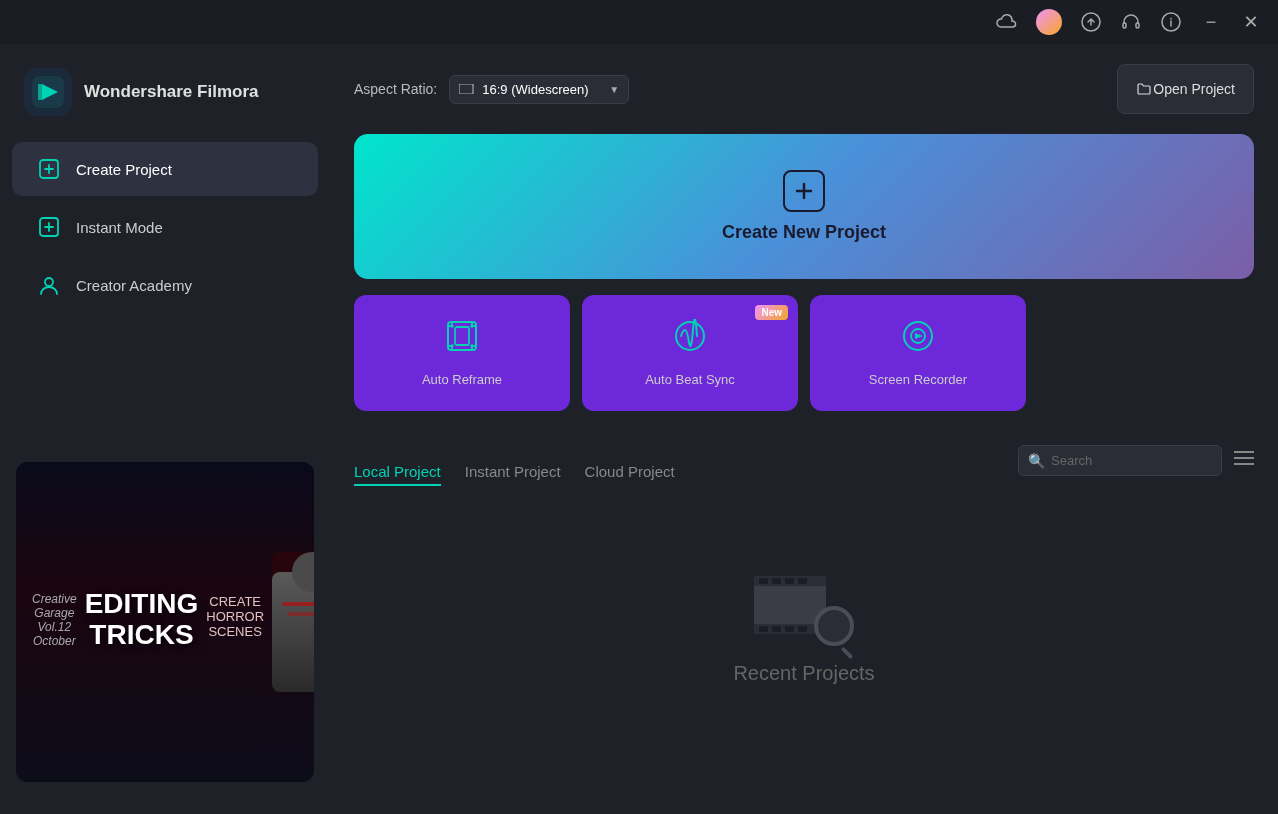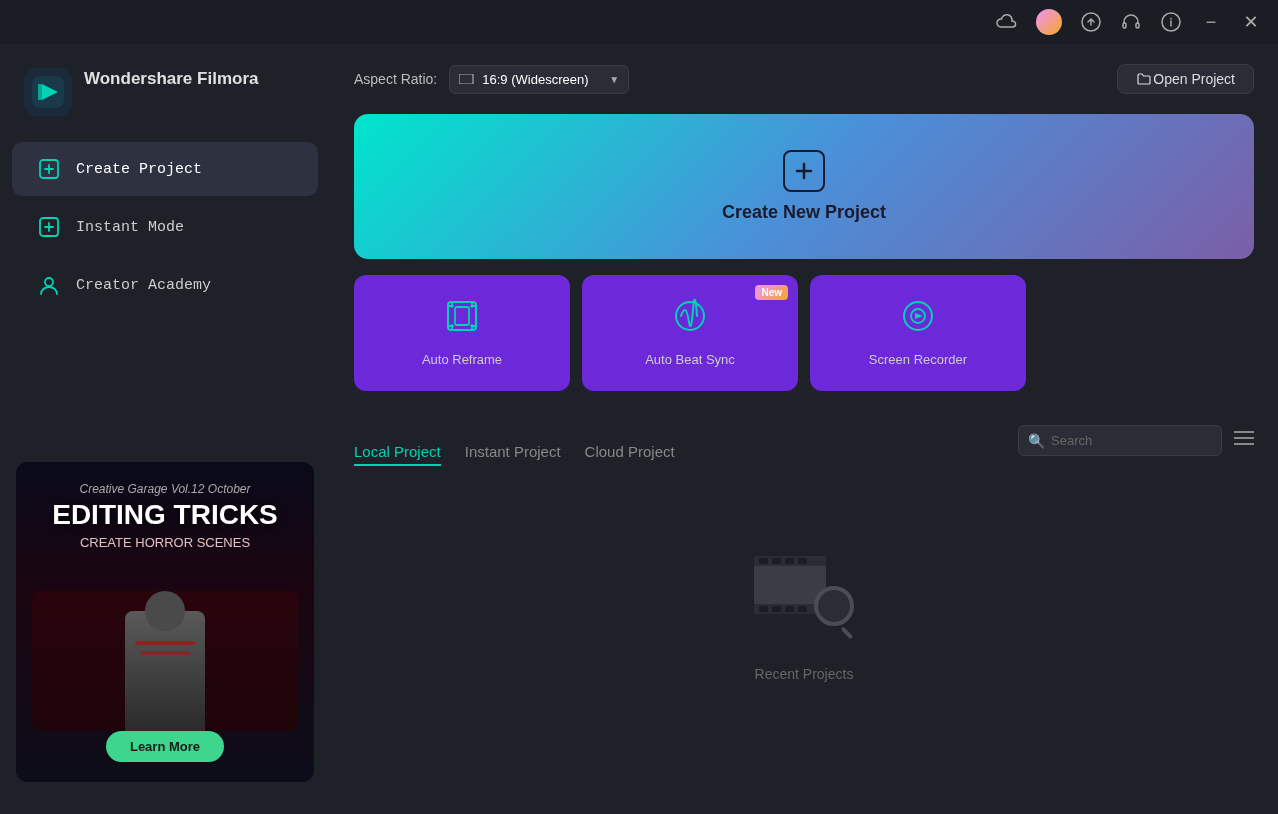--- a/index.html
+++ b/index.html
@@ -54,20 +54,21 @@
     .sidebar {
       width: 330px;
       background: #1e2128;
       display: flex;
       flex-direction: column;
       flex-shrink: 0;
       padding: 16px 0;
     }
     .logo-area {
       display: flex;
+      align-items: center;
       gap: 12px;
       padding: 8px 24px 24px;
     }
     .logo-icon {
       width: 48px;
       height: 48px;
       background: #1a2a3a;
       border-radius: 12px;
       display: flex;
       align-items: center;
@@ -83,21 +84,20 @@
       display: flex;
       align-items: center;
       gap: 14px;
       padding: 14px 24px;
       cursor: pointer;
       border-radius: 10px;
       margin: 2px 12px;
       color: #ccc;
       font-size: 15px;
       font-weight: 500;
-      font-family: Liberation Mono, monospace;
     }
     .nav-item.active {
       background: #2d3140;
       color: #fff;
     }
     .nav-icon {
       width: 26px;
       height: 26px;
       display: flex;
       align-items: center;
@@ -121,22 +121,23 @@
       background: linear-gradient(180deg, #0a0a1a 0%, #1a0510 40%, #0d0d1a 100%);
       position: absolute;
       top: 0; left: 0;
     }
     .promo-content {
       position: relative;
       z-index: 2;
       padding: 20px 16px;
       height: 100%;
       display: flex;
-      flex-direction: column;
-      align-items: center;
+      flex-direction: row;
+      align-items: center;
+      gap: 8px;
     }
     .promo-subtitle {
       font-size: 12px;
       color: #aaa;
       text-align: center;
       font-style: italic;
       margin-bottom: 4px;
     }
     .promo-title {
       font-size: 28px;
@@ -223,21 +224,21 @@
       pointer-events: none;
     }
     .open-project-btn {
       display: flex;
       align-items: center;
       gap: 1px;
       background: #2a2d36;
       border: 1px solid #3a3d46;
       border-radius: 8px;
       color: #ddd;
-      padding: 6px 18px;
+      padding: 16px 18px;
       font-size: 14px;
       cursor: pointer;
     }
 
     
     .create-banner {
       border-radius: 14px;
       background: linear-gradient(135deg, #00e5cc 0%, #4a90d9 50%, #7b5ea7 100%);
       padding: 36px;
       display: flex;
@@ -377,23 +378,22 @@
       justify-content: center;
       padding: 60px 0;
       gap: 16px;
     }
     .empty-icon {
       width: 100px;
       height: 80px;
       position: relative;
     }
     .empty-text {
-      font-size: 14px;
+      font-size: 20px;
       color: #666;
-      margin-top: 24px;
     }
   </style>
 </head>
 <body>
 
 <div class="titlebar">
   <div class="titlebar-icon">
     <svg width="22" height="18" viewBox="0 0 22 18" fill="none">
       <path d="M17 14H5a4 4 0 1 1 .5-7.97A5 5 0 0 1 16 8a3 3 0 0 1 1 6z" stroke="#aaa" stroke-width="1.5" fill="none"></path>
     </svg>

